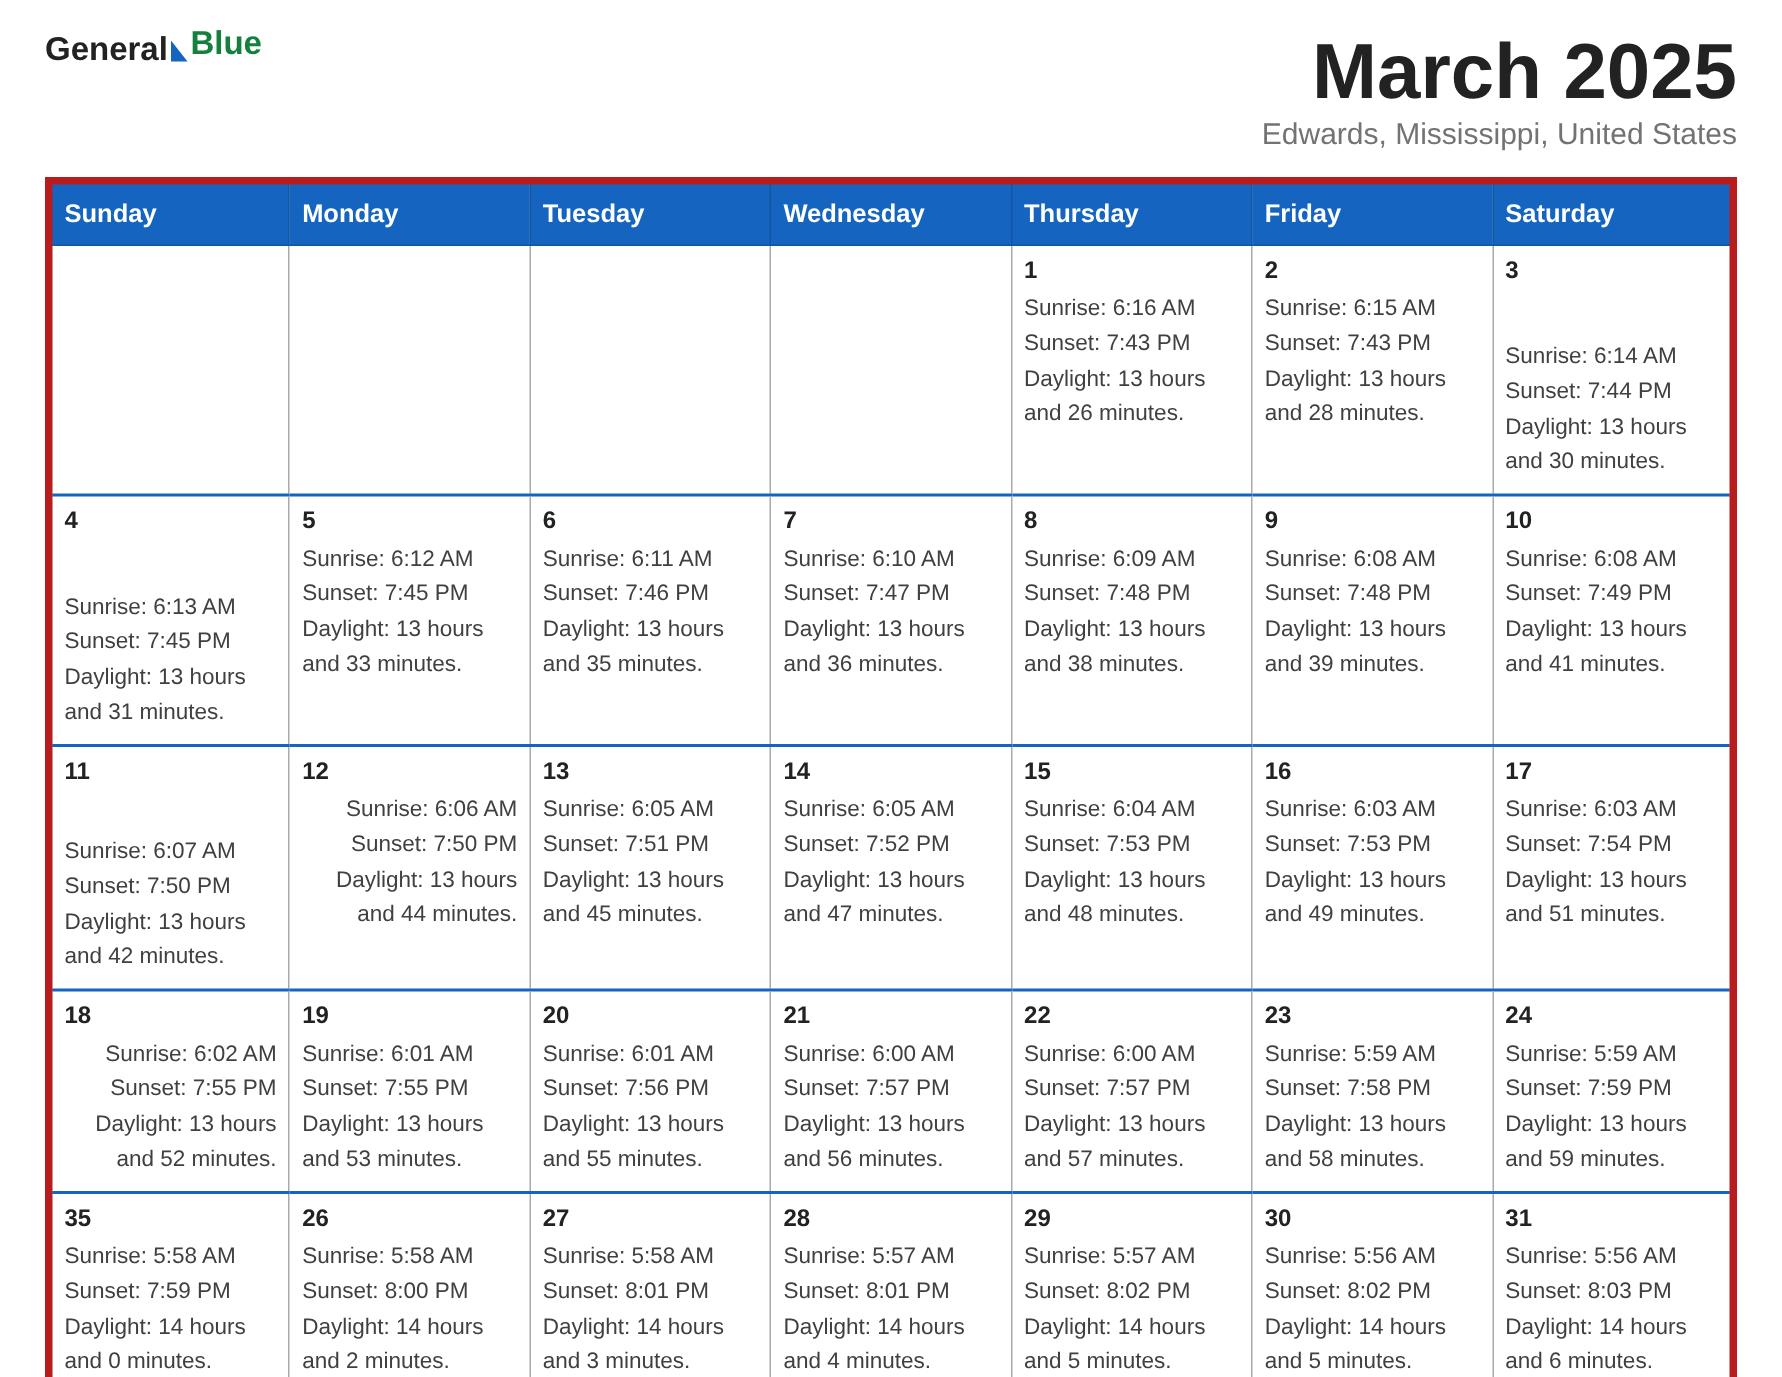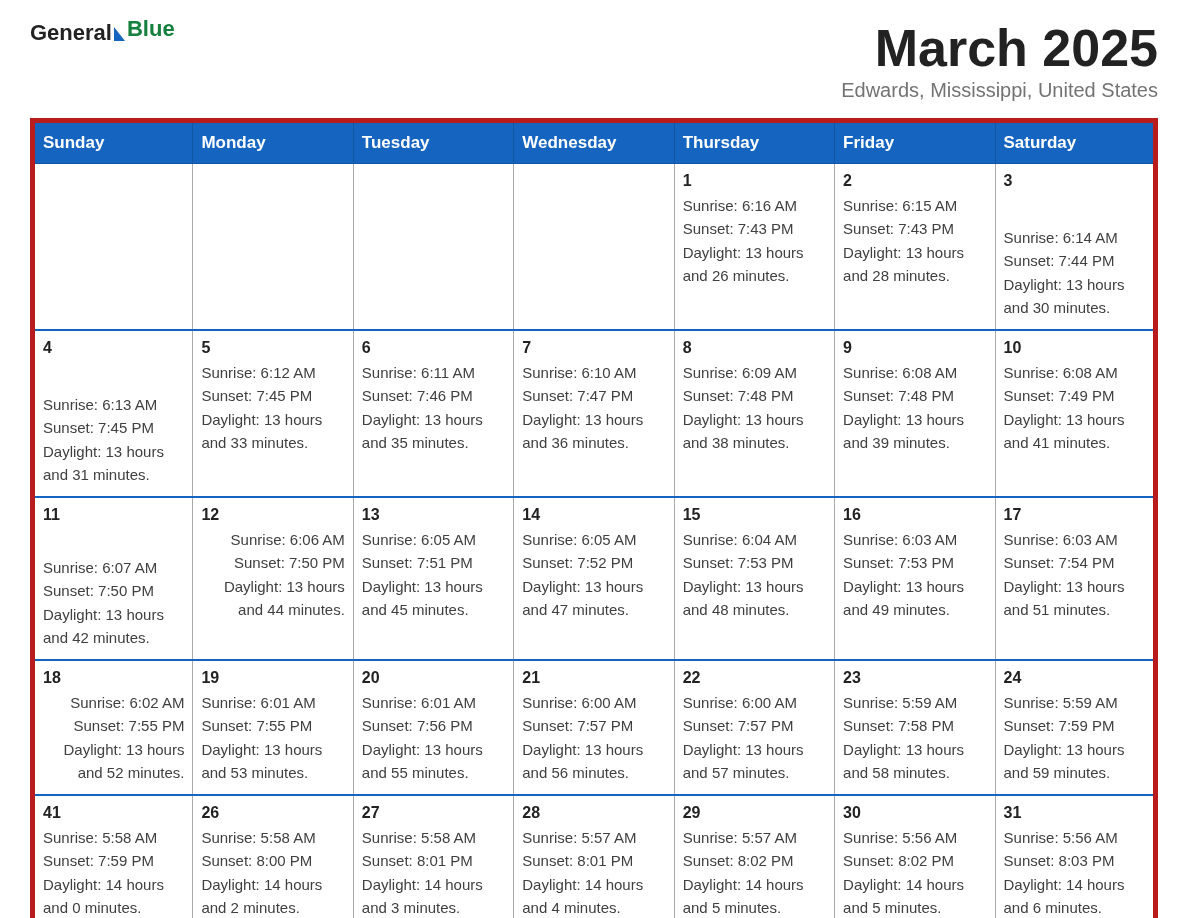--- a/index.html
+++ b/index.html
@@ -308,21 +308,21 @@
         <td>
           <span class="day-num">24</span>
           <div class="day-info" style="white-space: pre-line;">Sunrise: 5:59 AM
 Sunset: 7:59 PM
 Daylight: 13 hours
 and 59 minutes.</div>
         </td>
       </tr>
       <tr>
         <td>
-          <span class="day-num">41</span>
+          <span class="day-num">35</span>
           <div class="day-info" style="white-space: pre-line;">Sunrise: 5:58 AM
 Sunset: 7:59 PM
 Daylight: 14 hours
 and 0 minutes.</div>
         </td>
         <td>
           <span class="day-num">26</span>
           <div class="day-info" style="white-space: pre-line;">Sunrise: 5:58 AM
 Sunset: 8:00 PM
 Daylight: 14 hours

